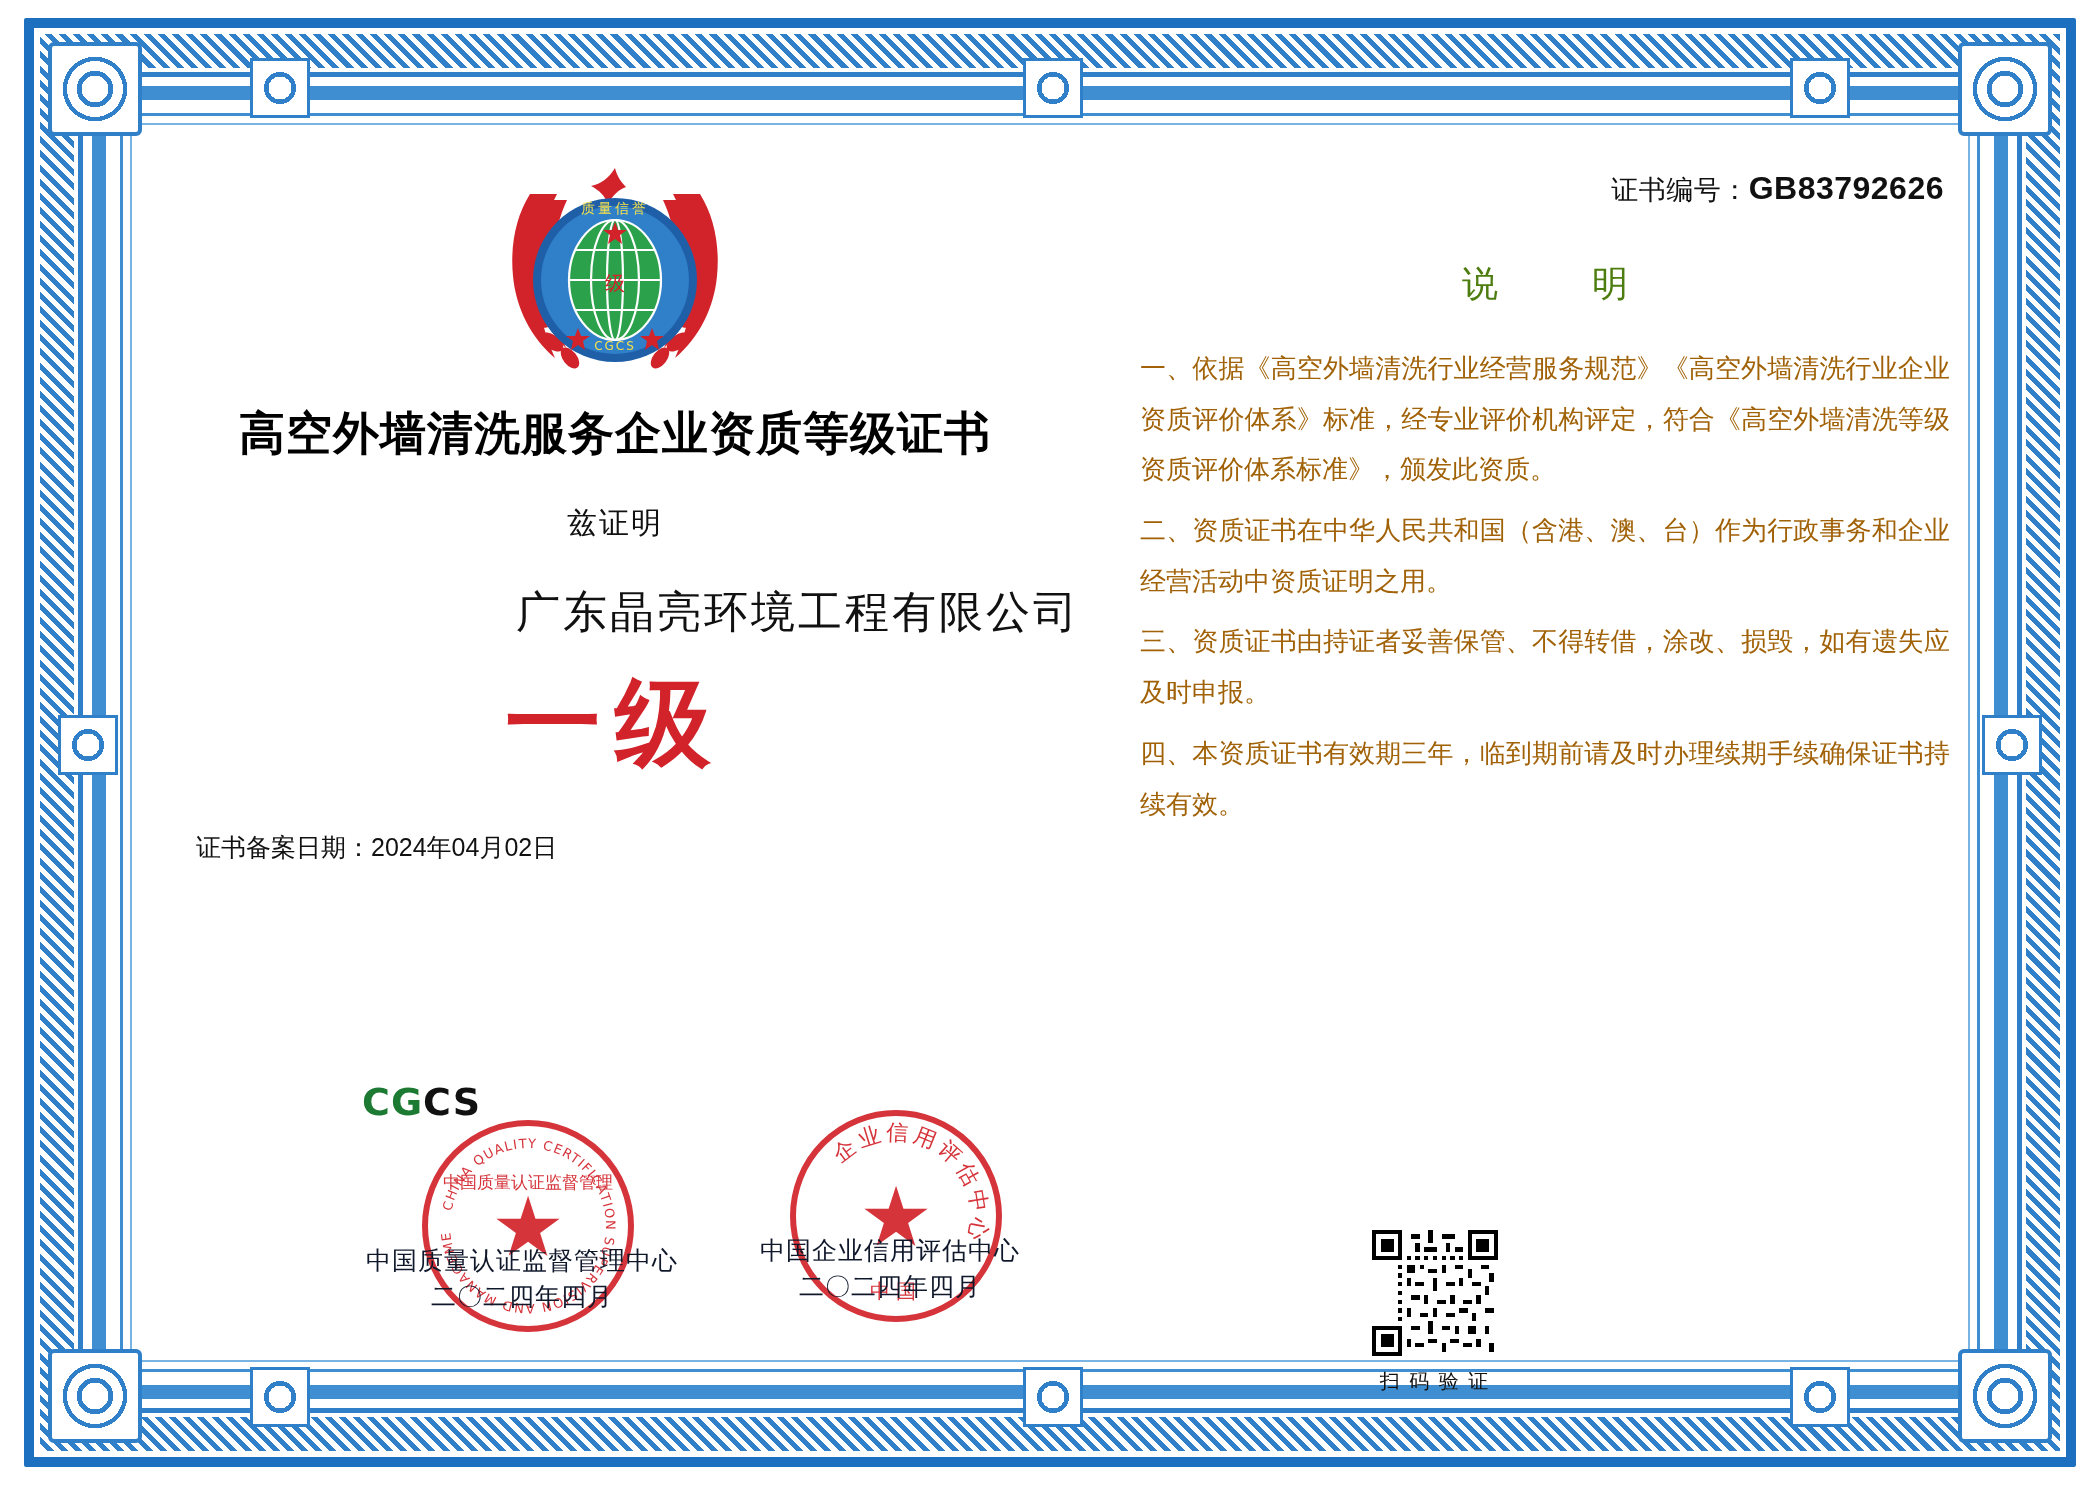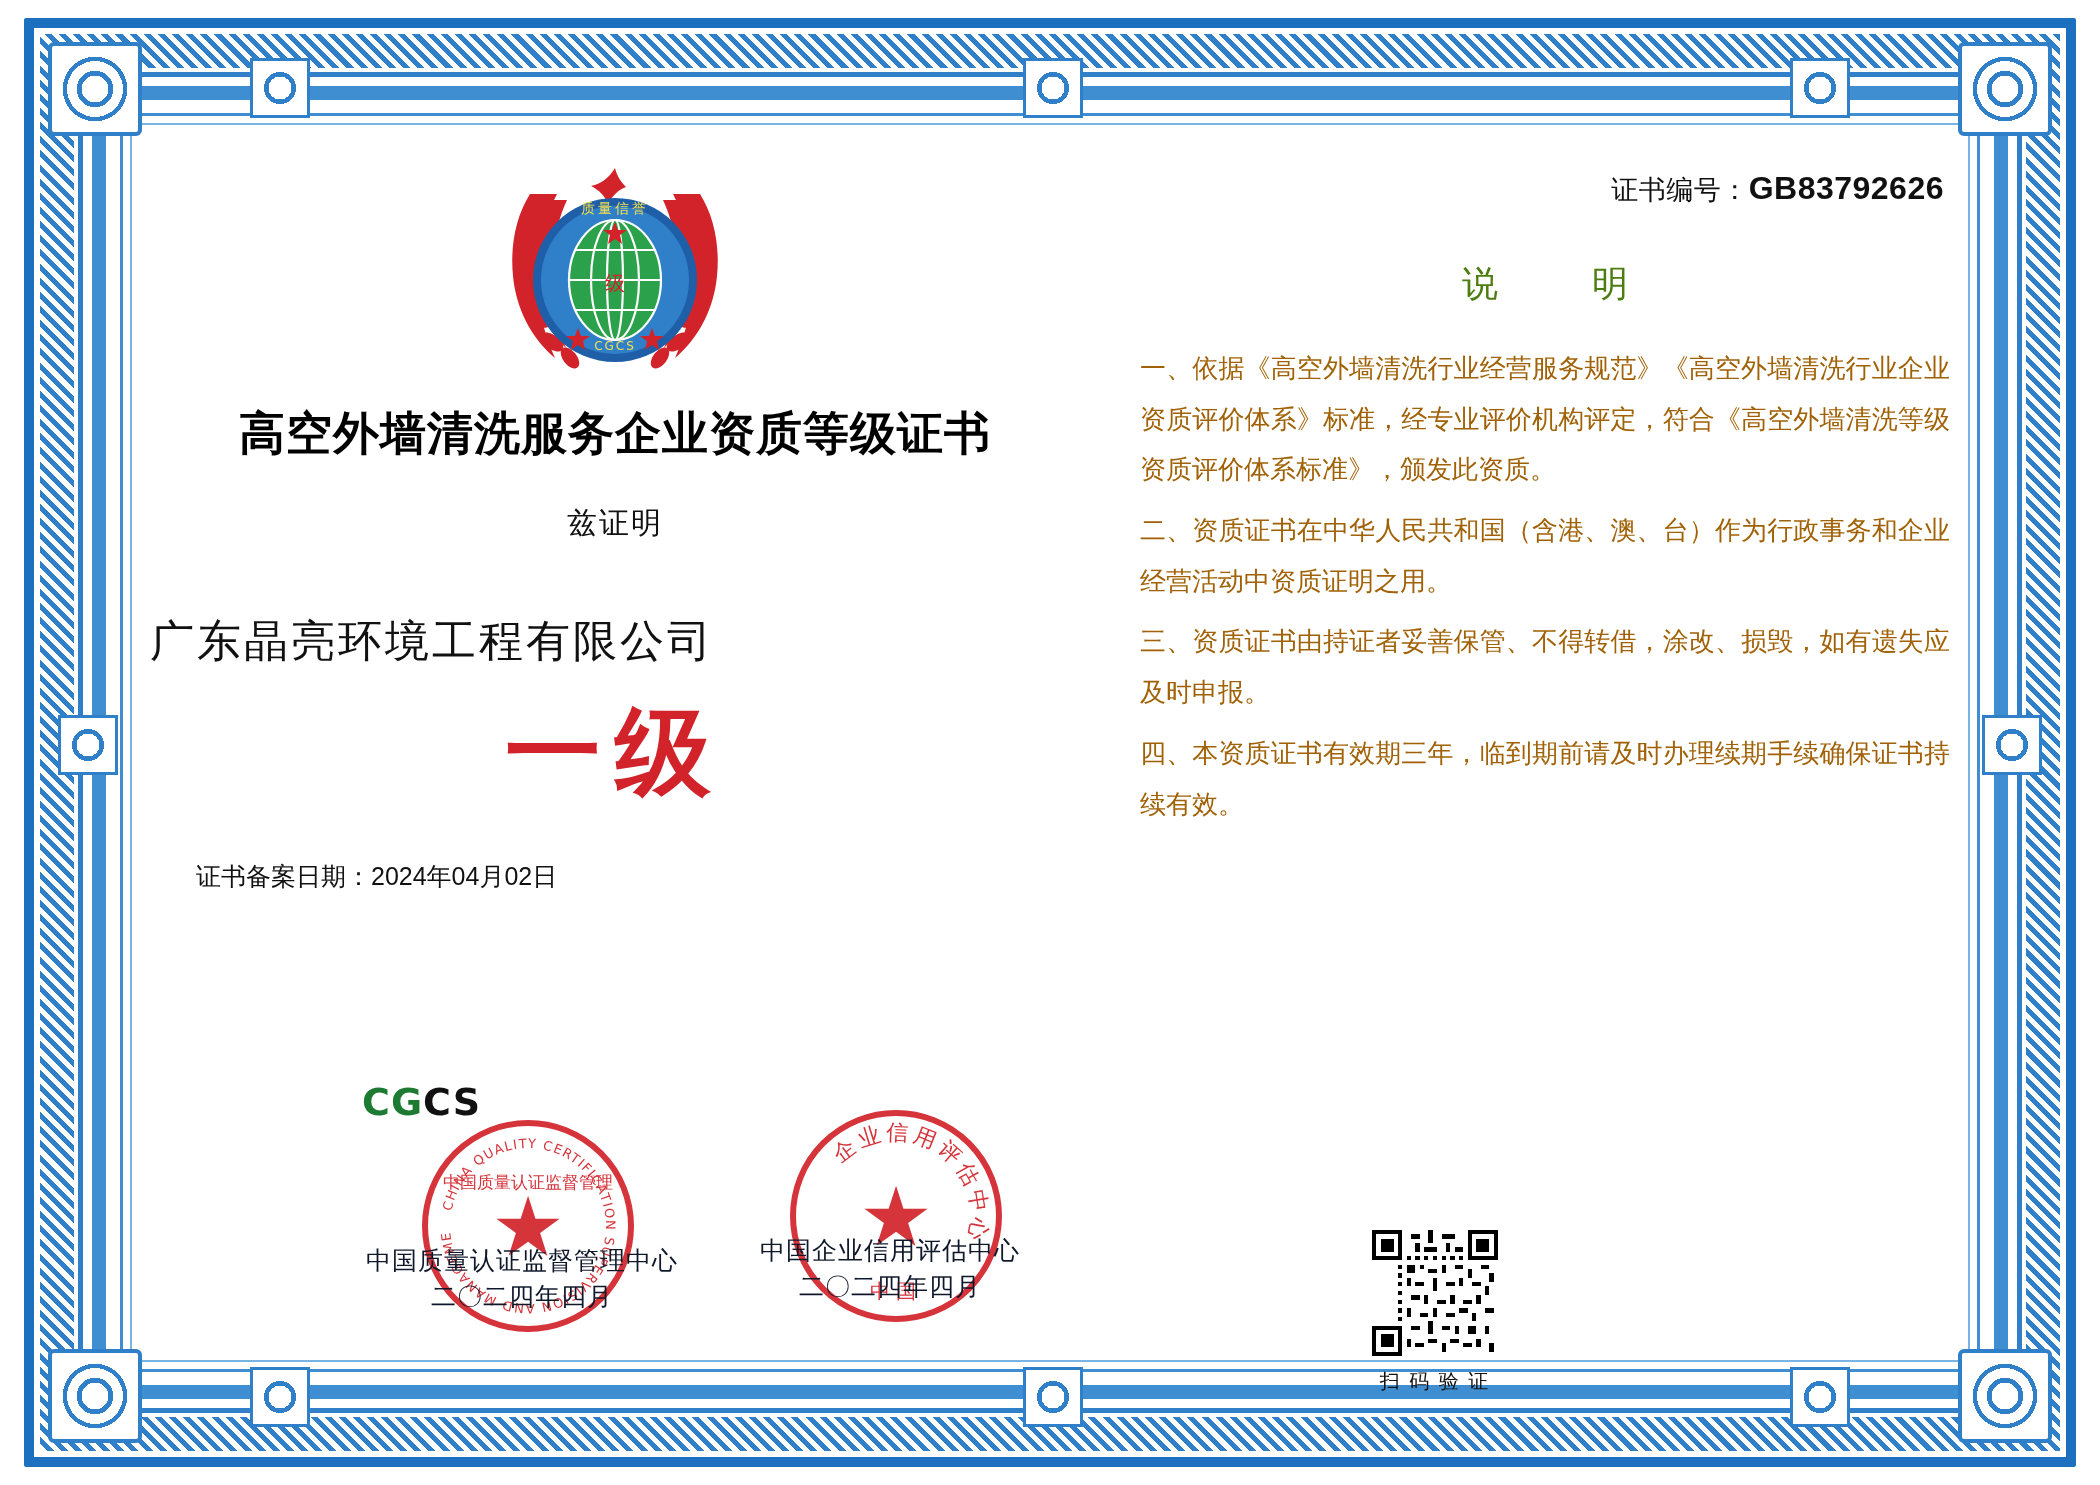--- a/index.html
+++ b/index.html
@@ -149,22 +149,22 @@
 
   .sub-cert-line {
     margin-top: 38px;
     text-align: center;
     font-size: 30px;
     color: #111;
     letter-spacing: 2px;
   }
 
   .company-name {
-    margin-top: 68px;
-    text-align: left;
+    margin-top: 39px;
+    text-align: right;
     font-size: 44px;
     color: #111;
     letter-spacing: 3px;
   }
 
   .grade {
     margin-top: 18px;
     text-align: center;
     font-family: "DejaVu Serif", "Liberation Serif", serif;
     font-weight: bold;

